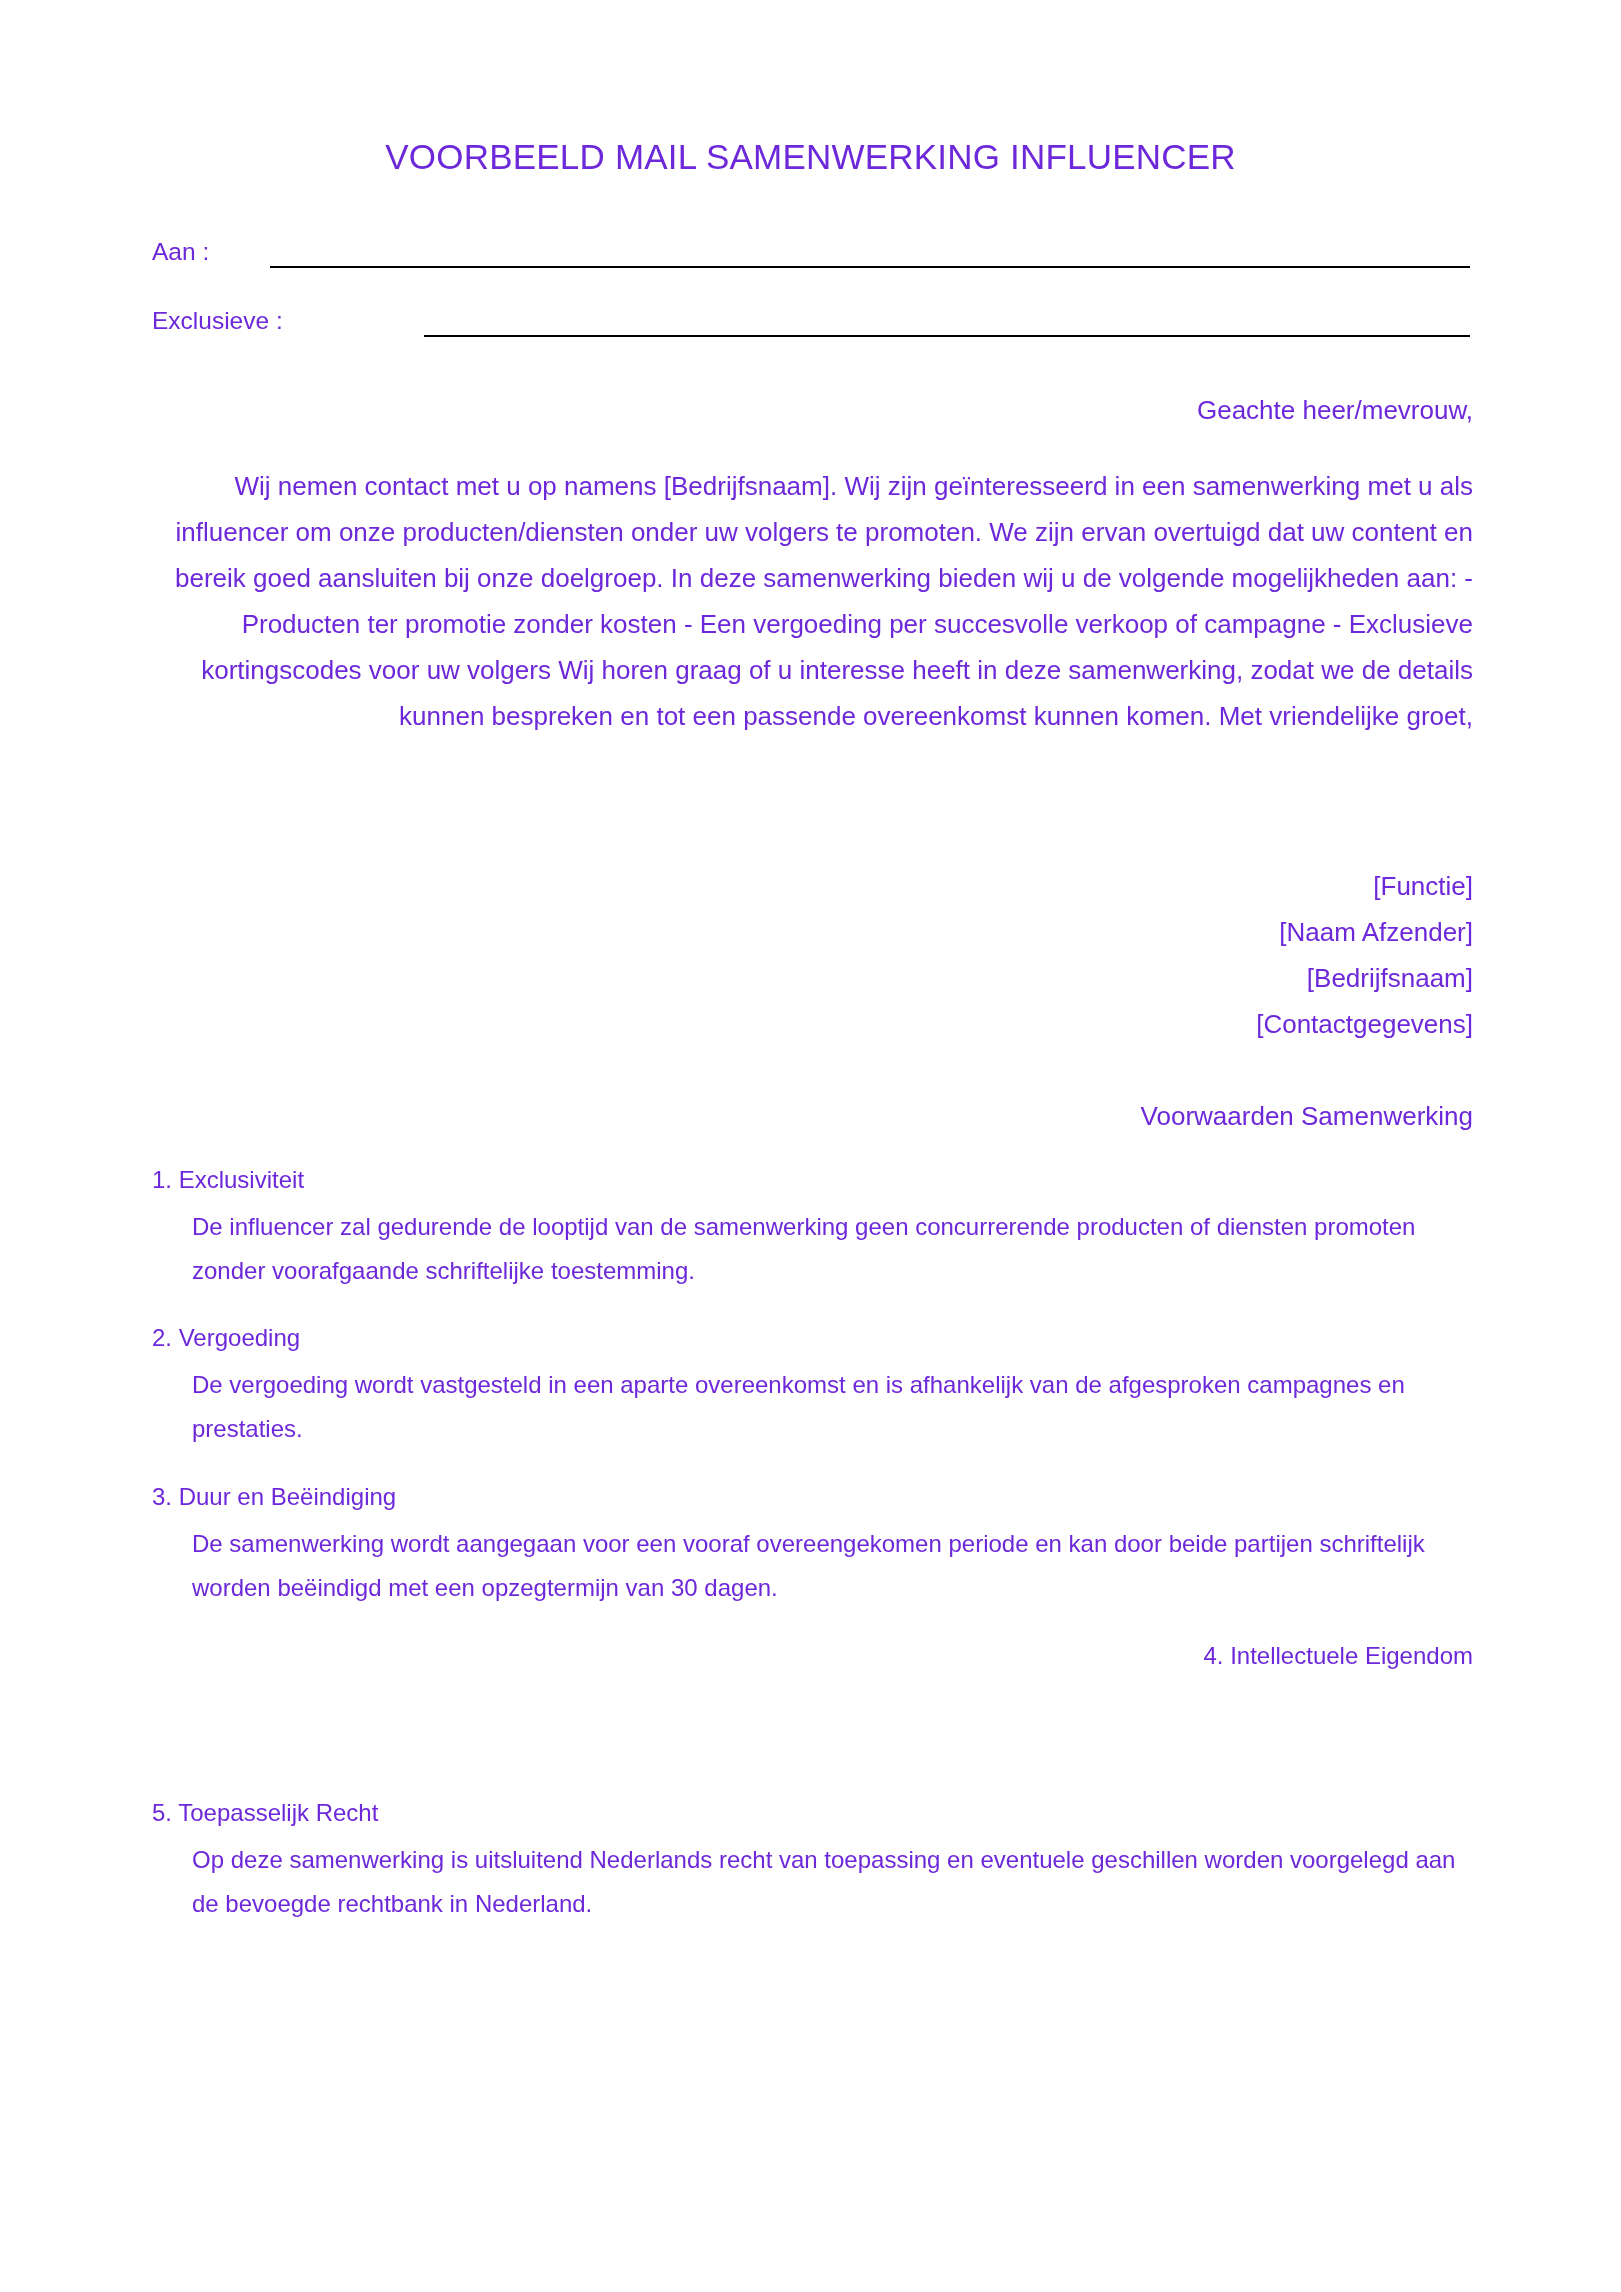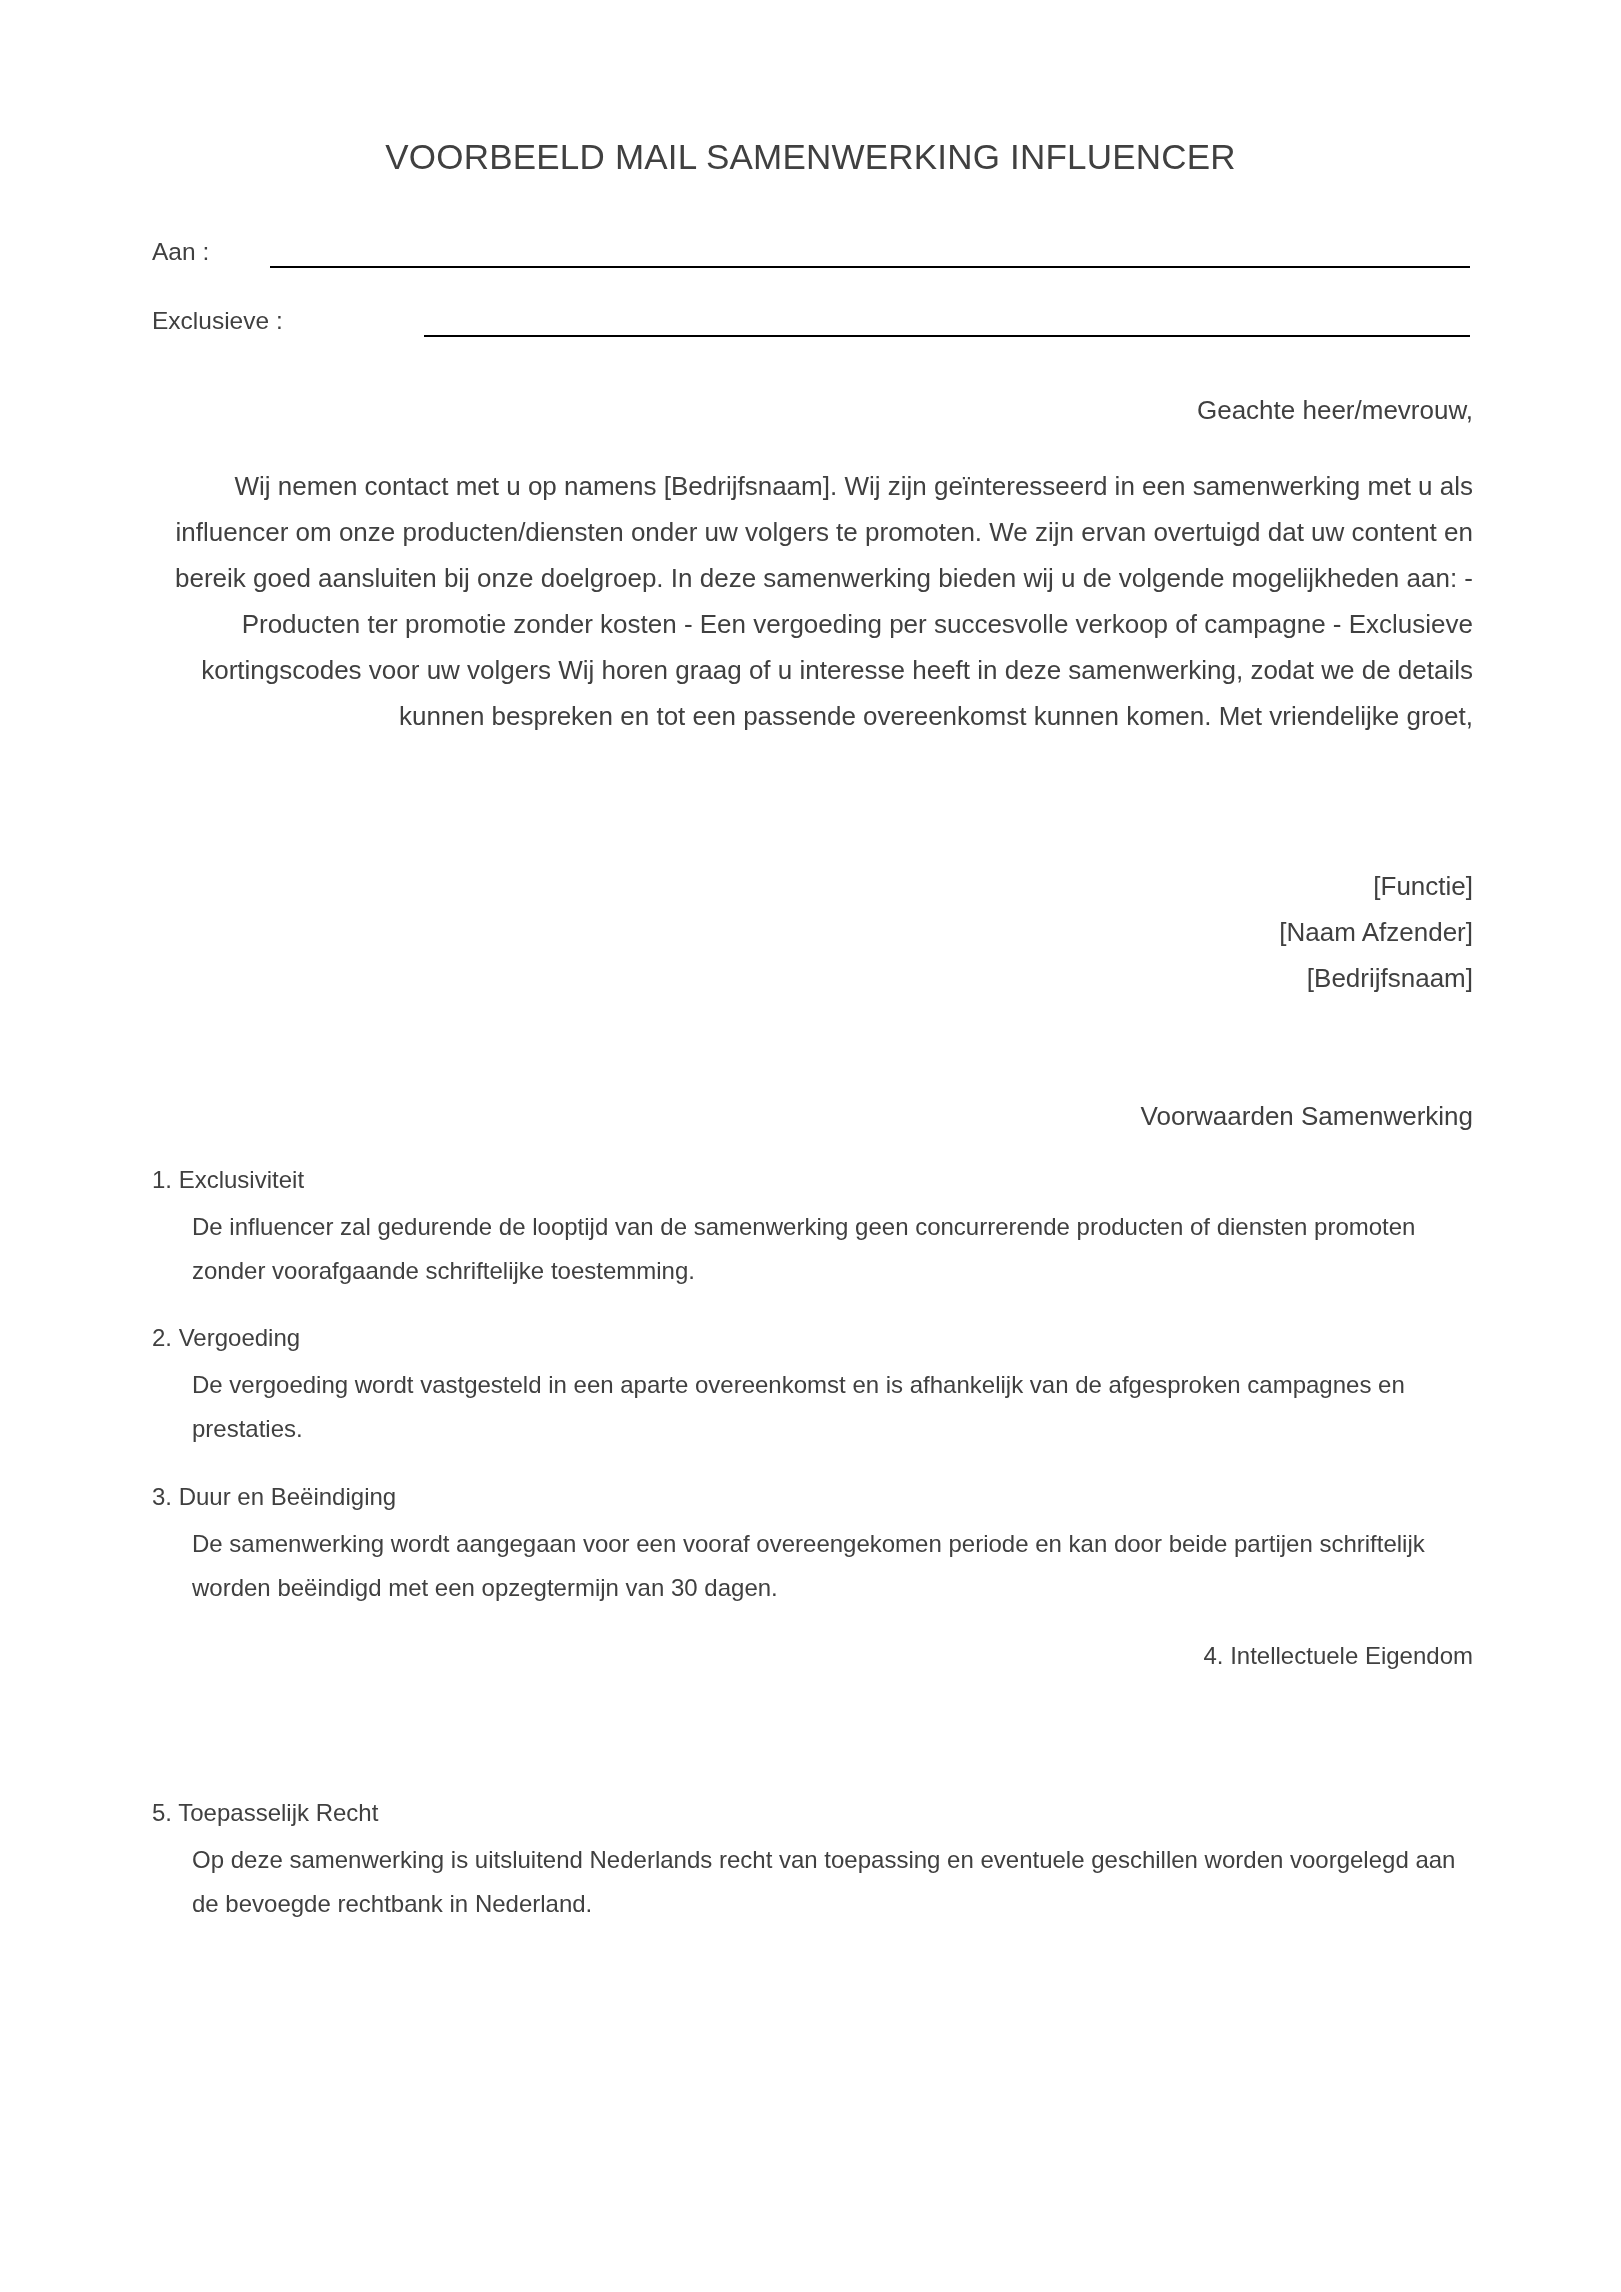--- a/index.html
+++ b/index.html
@@ -9,21 +9,21 @@
     background: #ffffff;
   }
 
   .page {
     position: relative;
     width: 1521px;
     height: 2293px;
     background: #ffffff;
     overflow: hidden;
     font-family: "Liberation Sans", sans-serif;
-    color: #404040;
+    color: #6d28d9;
     -webkit-font-smoothing: antialiased;
   }
 
   
   .doc-title {
     position: absolute;
     left: 0;
     top: 110px;
     width: 1621px;
     text-align: center;
@@ -142,20 +142,21 @@
   </div>
 
   <div class="block salutation">Geachte heer/mevrouw,</div>
 
   <div class="block intro-body">Wij nemen contact met u op namens [Bedrijfsnaam]. Wij zijn geïnteresseerd in een samenwerking met u als influencer om onze producten/diensten onder uw volgers te promoten. We zijn ervan overtuigd dat uw content en bereik goed aansluiten bij onze doelgroep. In deze samenwerking bieden wij u de volgende mogelijkheden aan: - Producten ter promotie zonder kosten - Een vergoeding per succesvolle verkoop of campagne - Exclusieve kortingscodes voor uw volgers Wij horen graag of u interesse heeft in deze samenwerking, zodat we de details kunnen bespreken en tot een passende overeenkomst kunnen komen. Met vriendelijke groet,</div>
 
   <div class="block signature">
     <span class="sig-line">[Functie]</span>
     <span class="sig-line">[Naam Afzender]</span>
     <span class="sig-line">[Bedrijfsnaam]</span>
+    <span class="sig-line">[Contactgegevens]</span>
   </div>
 
   <div class="block conditions-heading">Voorwaarden Samenwerking</div>
 
   <div class="clause clause-1">
     <span class="clause-title">1. Exclusiviteit</span>
     <span class="clause-body">De influencer zal gedurende de looptijd van de samenwerking geen concurrerende producten of diensten promoten zonder voorafgaande schriftelijke toestemming.</span>
   </div>
 
   <div class="clause clause-2">

